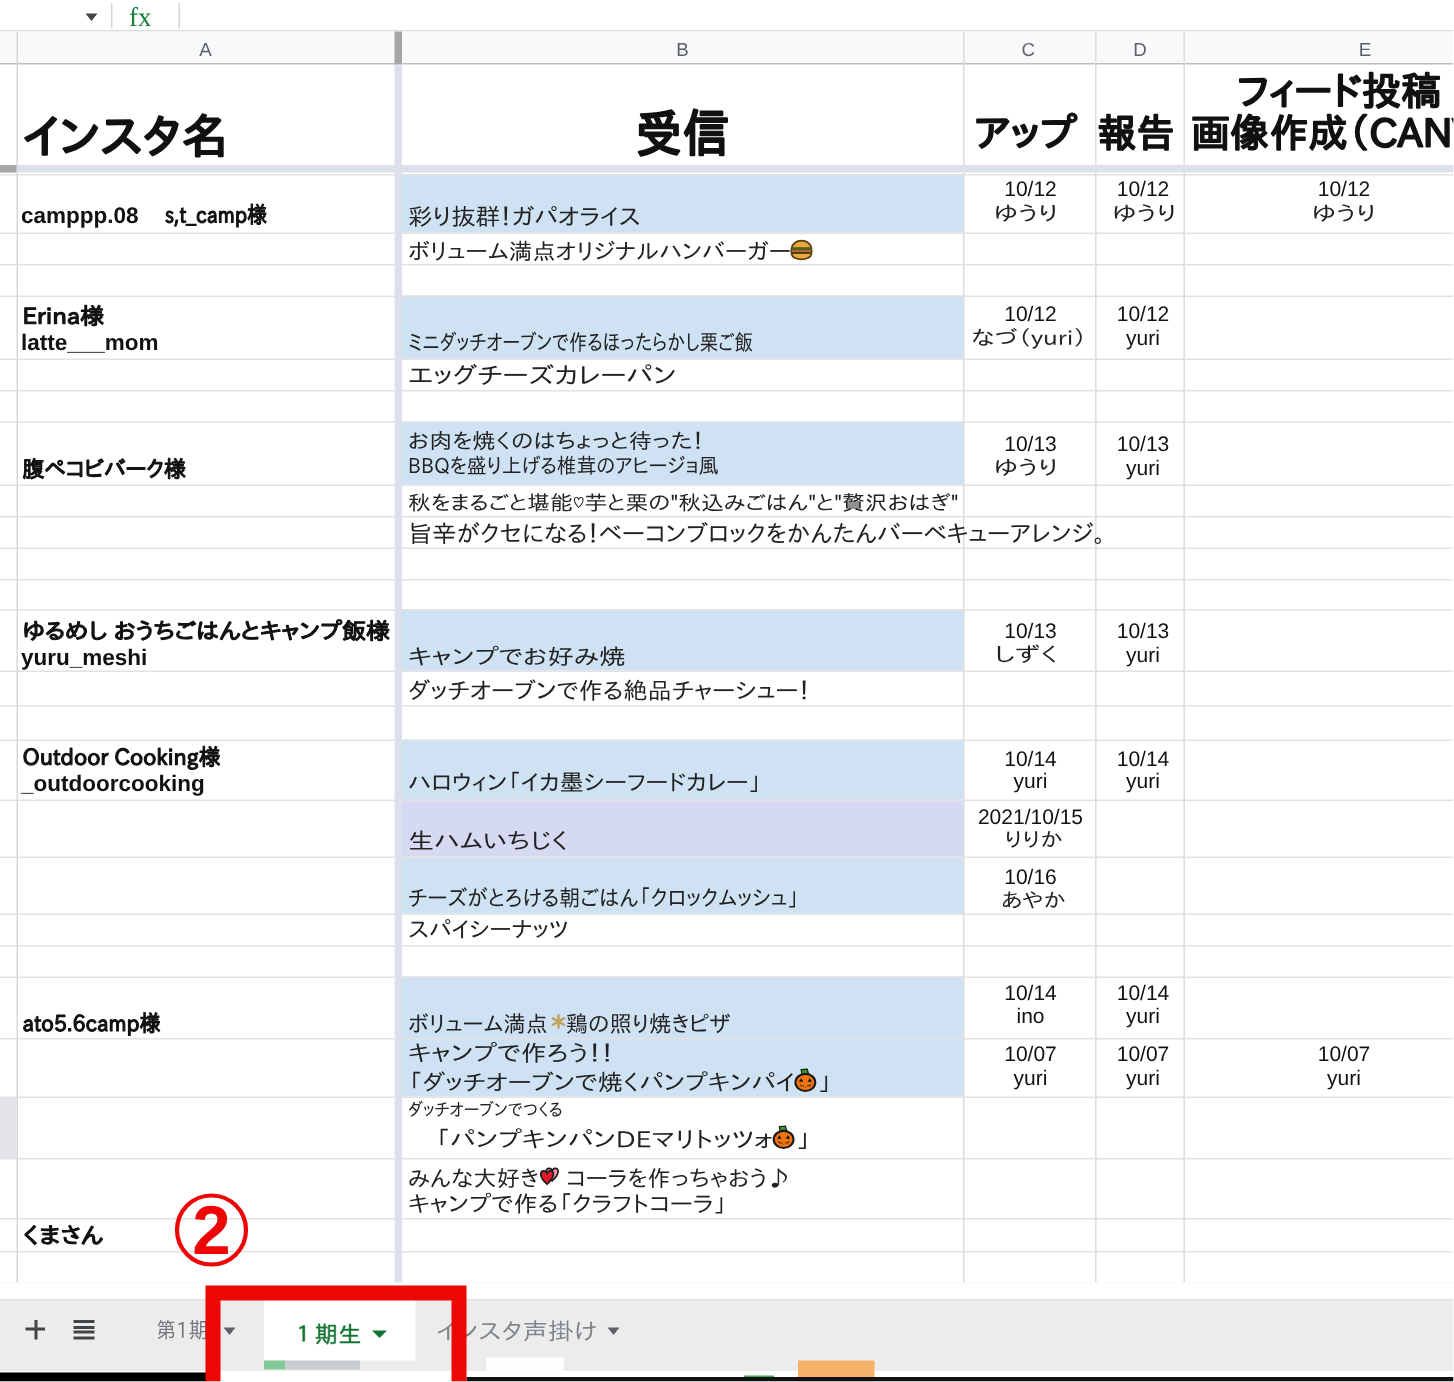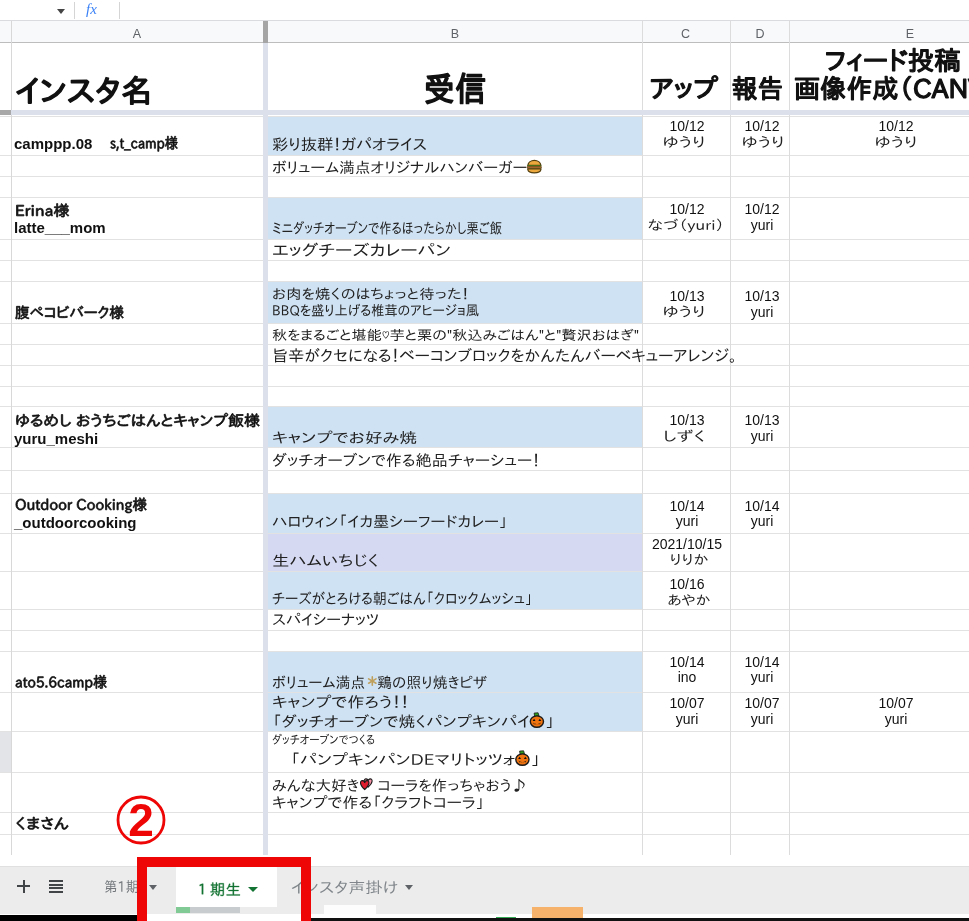--- a/index.html
+++ b/index.html
@@ -3,21 +3,21 @@
 <style>
 *{margin:0;padding:0;box-sizing:border-box}
 body{width:969px;height:921px;position:relative;overflow:hidden;background:#fff;font-family:"Liberation Sans",sans-serif}
 .abs{position:absolute}
 </style></head>
 <body>
 
 <div class="abs" style="left:0;top:0;width:969px;height:21px;background:#fff;border-bottom:1px solid #d9dbdf"></div>
 <div class="abs" style="left:57px;top:9px;width:0;height:0;border-left:4.5px solid transparent;border-right:4.5px solid transparent;border-top:5px solid #444"></div>
 <div class="abs" style="left:74px;top:2px;width:1px;height:17px;background:#d5d5d5"></div>
-<div class="abs" style="left:86px;top:1px;font-family:'Liberation Serif',serif;font-style:italic;font-size:15px;color:#3b82f6">fx</div>
+<div class="abs" style="left:86px;top:1px;font-family:'Liberation Serif',serif;font-size:18px;color:#15803d">fx</div>
 <div class="abs" style="left:119px;top:2px;width:1px;height:17px;background:#d5d5d5"></div>
 
 <div class="abs" style="left:0;top:21px;width:969px;height:22px;background:#f8f9fa;border-bottom:1px solid #bdbdbd"></div>
 
 <div style="position:absolute;left:268px;top:116px;width:374px;height:39px;background:#cfe2f3"></div>
 <div style="position:absolute;left:268px;top:197px;width:374px;height:42px;background:#cfe2f3"></div>
 <div style="position:absolute;left:268px;top:281px;width:374px;height:42px;background:#cfe2f3"></div>
 <div style="position:absolute;left:268px;top:406px;width:374px;height:41px;background:#cfe2f3"></div>
 <div style="position:absolute;left:268px;top:493px;width:374px;height:40px;background:#cfe2f3"></div>
 <div style="position:absolute;left:268px;top:533px;width:374px;height:38px;background:#d5d9f2"></div>

